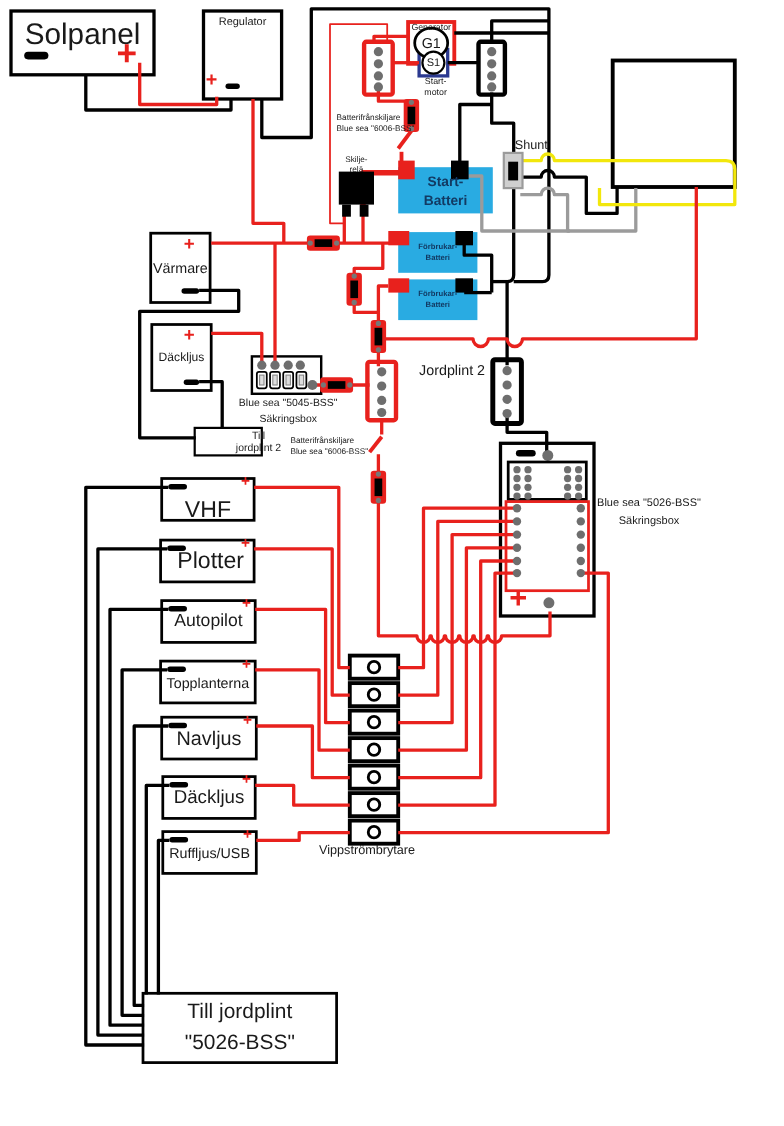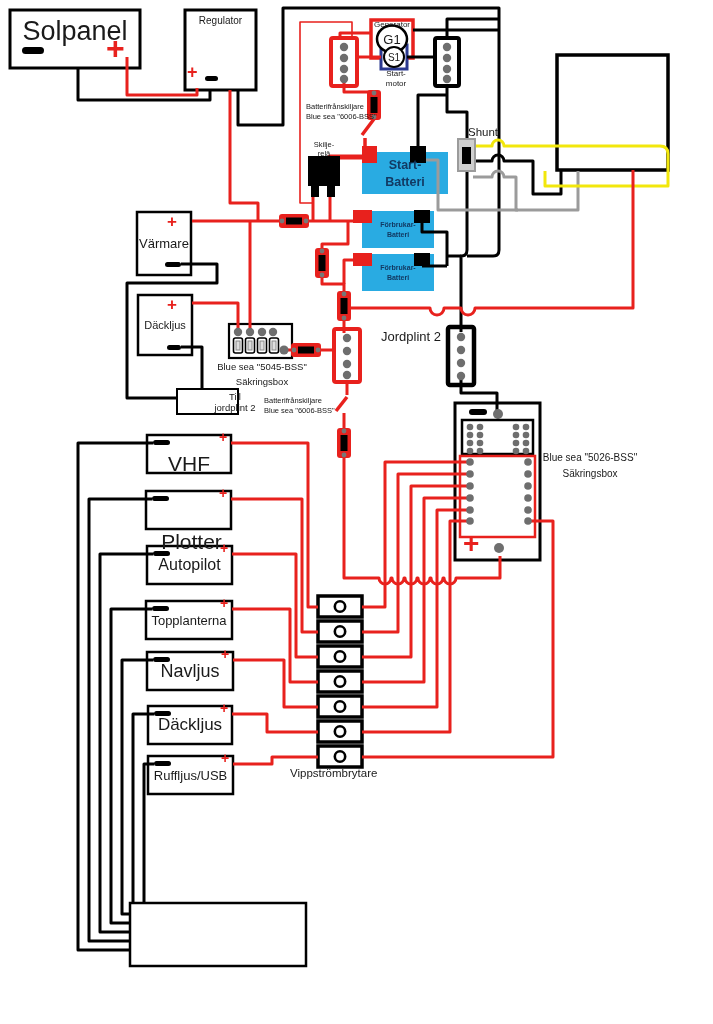--- a/index.html
+++ b/index.html
@@ -328,28 +328,30 @@
 <div class="lbl cen" style="left:177px;top:389px;width:44px;height:25px;font-size:9.5px;padding-left:36px;">Till jordplint 2</div>
 <div class="lbl" style="left:264px;top:396px;width:76px;font-size:7.5px;line-height:1.35;">Batterifrånskiljare
 Blue sea "6006-BSS"</div>
 <div class="lbl" style="left:381px;top:329px;font-size:13px;">Jordplint 2</div>
 <div class="lbl" style="left:537px;top:450px;width:106px;text-align:center;font-size:10px;line-height:1.6;">Blue sea "5026-BSS"
 Säkringsbox</div>
 <div class="plus" style="left:463px;top:530px;font-size:28px;">+</div>
 
 <div class="lbl cen" style="left:147px;top:445px;width:84px;height:38px;font-size:21px;">VHF</div>
 <div class="plus" style="left:219px;top:430px;font-size:14px;">+</div>
-<div class="lbl cen" style="left:146px;top:491px;width:91px;height:38px;font-size:21px;margin-top:32px;">Plotter</div>
+<div class="lbl cen" style="left:146px;top:491px;width:91px;height:38px;font-size:21px;">Plotter</div>
 <div class="plus" style="left:219px;top:486px;font-size:14px;">+</div>
 <div class="lbl cen" style="left:147px;top:546px;width:85px;height:38px;font-size:16px;border-radius:14px;">Autopilot</div>
 <div class="plus" style="left:220px;top:541px;font-size:14px;">+</div>
 <div class="lbl cen" style="left:146px;top:601px;width:86px;height:38px;font-size:13px;">Topplanterna</div>
 <div class="plus" style="left:220px;top:596px;font-size:14px;">+</div>
 <div class="lbl cen" style="left:147px;top:652px;width:86px;height:38px;font-size:18px;">Navljus</div>
 <div class="plus" style="left:221px;top:647px;font-size:14px;">+</div>
 <div class="lbl cen" style="left:148px;top:706px;width:84px;height:38px;font-size:17px;text-align:center;">Däckljus</div>
 <div class="plus" style="left:220px;top:701px;font-size:14px;">+</div>
 <div class="lbl cen" style="left:148px;top:756px;width:85px;height:38px;font-size:13px;">Ruffljus/USB</div>
 <div class="plus" style="left:221px;top:751px;font-size:14px;">+</div>
 
 <div class="lbl" style="left:290px;top:767px;width:120px;font-size:11.5px;">Vippströmbrytare</div>
+<div class="lbl cen" style="left:130px;top:903px;width:176px;height:63px;font-size:19px;line-height:1.5;">Till jordplint
+"5026-BSS"</div>
 
 </div>
 
 </body></html>

